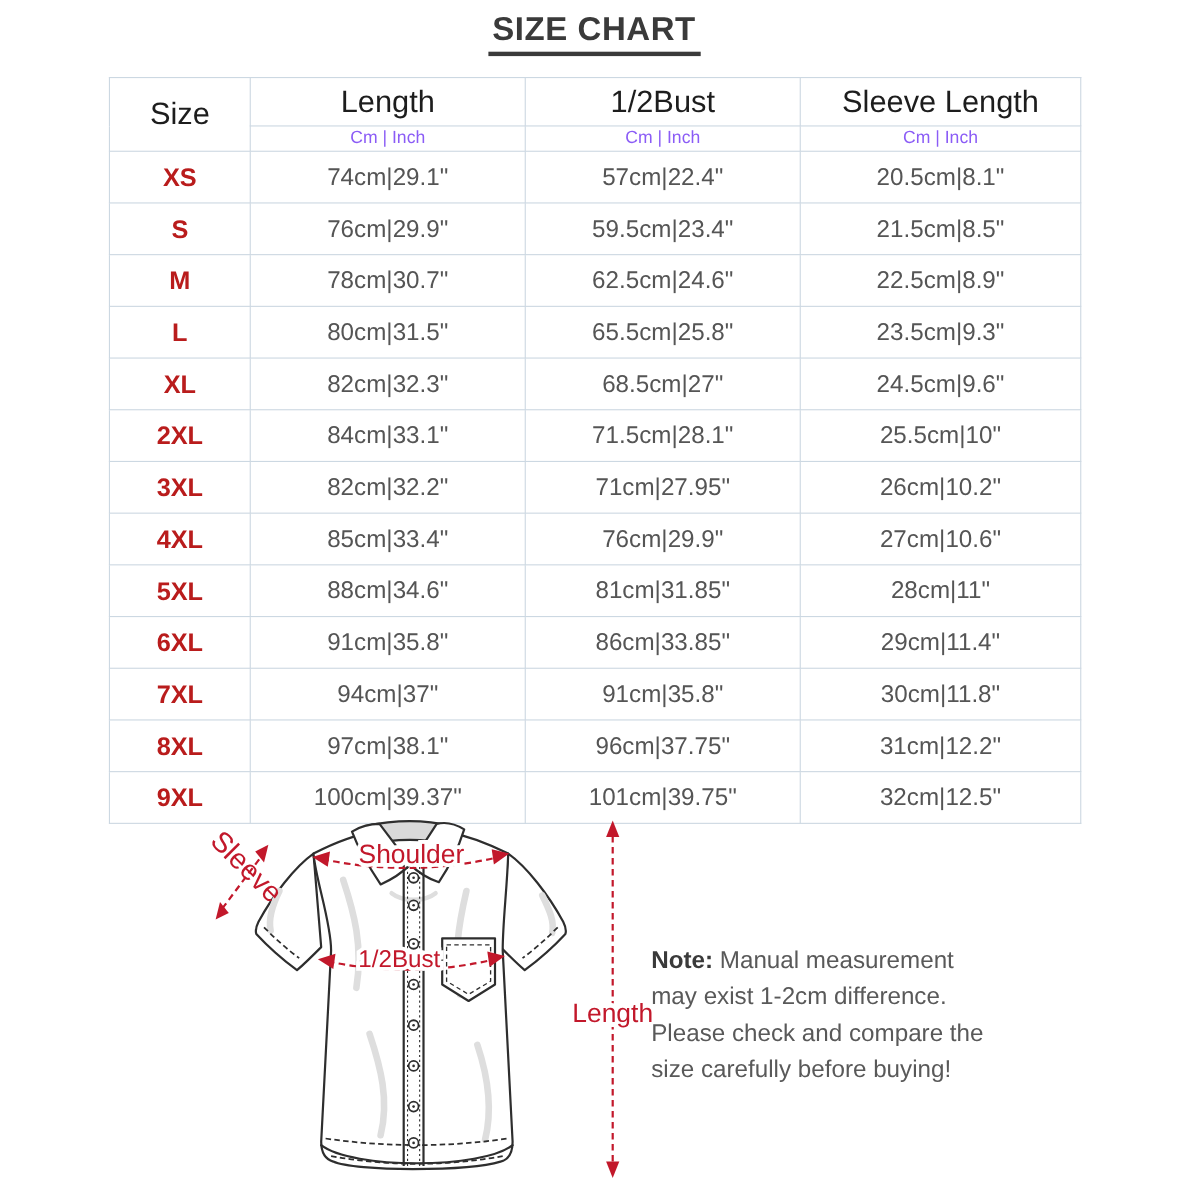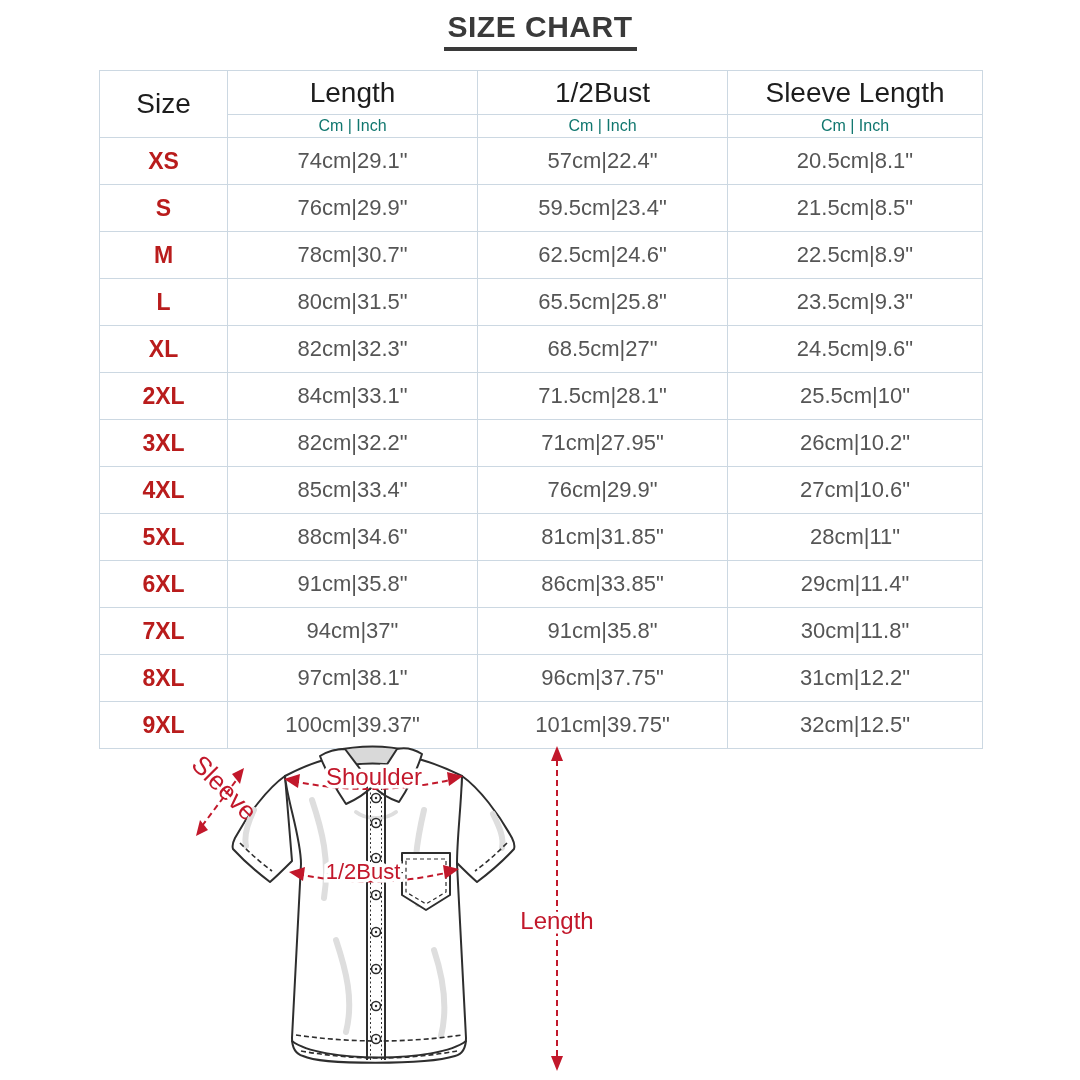--- a/index.html
+++ b/index.html
@@ -16,21 +16,21 @@
   
   table.size-table{
     position:absolute;left:99px;top:70px;width:883px;
     border-collapse:collapse;table-layout:fixed;background:#ffffff;
   }
   table.size-table td,table.size-table th{
     border:1px solid #ccd8e2;text-align:center;vertical-align:middle;padding:0;
   }
   th.main-head{font-size:28px;font-weight:normal;color:#1d1d1d;height:43px;}
   th.size-head{font-size:28px;font-weight:normal;color:#1d1d1d;}
-  td.unit-cell{font-size:16px;color:#0f766e;height:22px;}
+  td.unit-cell{font-size:16px;color:#8b5cf6;height:22px;}
   td.val-cell{font-size:22px;color:#555555;height:46px;}
   td.size-col{font-size:23px;font-weight:600;color:#b91c1c;height:46px;}
   
   .shirt-svg{position:absolute;left:160px;top:738px;width:440px;height:342px;}
   
   .note{
     position:absolute;left:592px;top:856px;width:312px;
     font-size:22px;line-height:33px;color:#595959;text-align:left;
   }
   .note b{color:#3a3a3a;font-weight:bold;}
@@ -245,14 +245,17 @@
 
       <g>
         <line x1="397" y1="22" x2="397" y2="318" stroke="#c2182b" stroke-width="2" stroke-dasharray="6 4"></line>
         <polygon points="397,8 391,23 403,23" fill="#c2182b"></polygon>
         <polygon points="397,333 391,318 403,318" fill="#c2182b"></polygon>
       </g>
       <text x="397" y="191" text-anchor="middle" font-size="24" fill="#c2182b" font-family="Liberation Sans, sans-serif" paint-order="stroke" stroke="#ffffff" stroke-width="9">Length</text>
     </g>
   </svg>
 
+  <div class="note">
+    <b>Note:</b><span> Manual measurement may exist 1-2cm difference. Please check and compare the size carefully before buying!</span>
+  </div>
 
 </div>
 
 </body></html>

